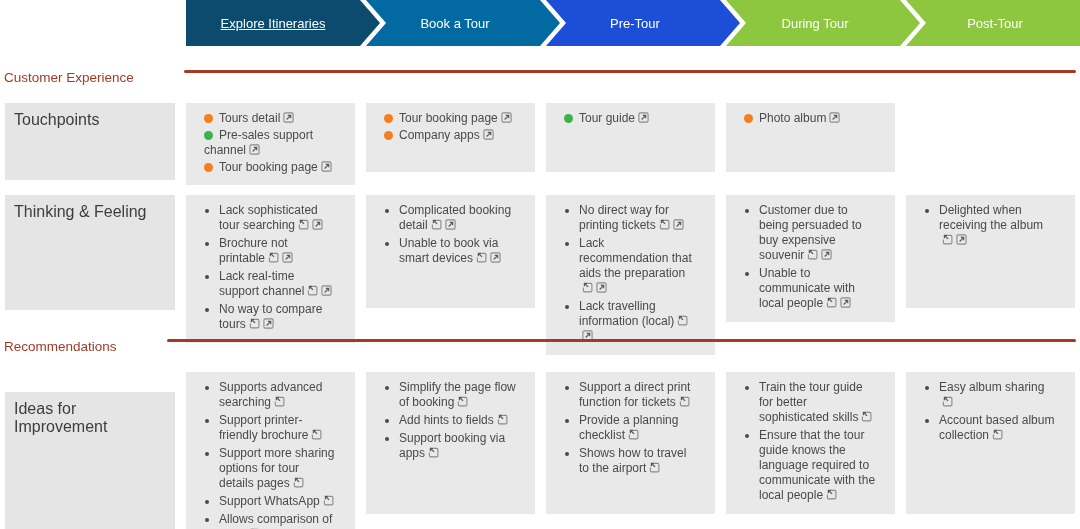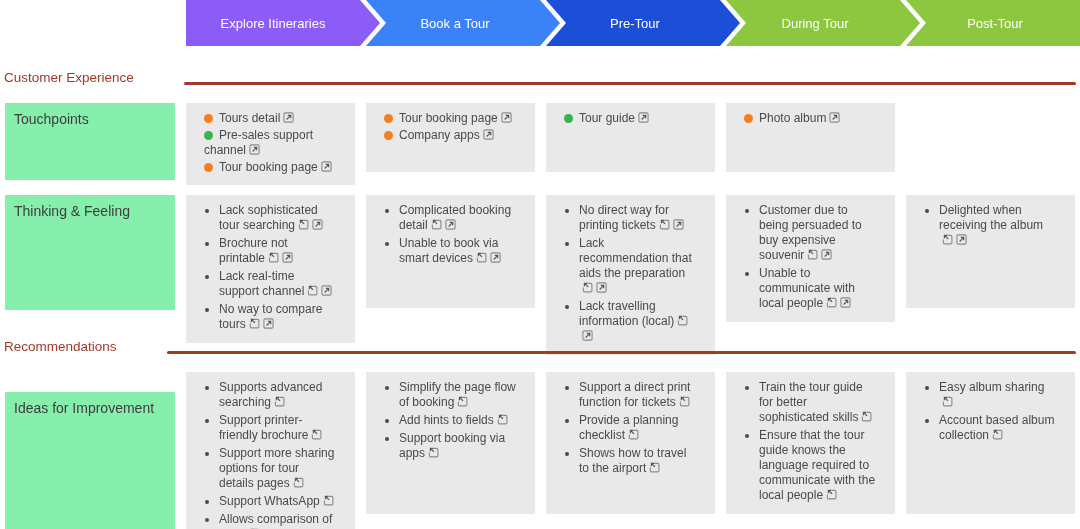--- a/index.html
+++ b/index.html
@@ -10,28 +10,28 @@
   .chevron-bar{position:absolute;left:186px;top:0;display:flex;}
   .chev{height:46px;width:194px;margin-right:-14px;background:#8DC63F;color:#fff;
         display:flex;align-items:center;justify-content:center;font-size:13px;
         padding:0;box-sizing:border-box;
         clip-path:polygon(0 0,174px 0,194px 50%,174px 100%,0 100%,20px 50%);}
   .chev.first{clip-path:polygon(0 0,174px 0,194px 50%,174px 100%,0 100%);}
   .chev span{display:block;transform:translateX(-8px);}
   .chev.first span{transform:translateX(-10px);}
 
   
-  .section-head{position:absolute;left:4px;right:4px;display:flex;align-items:flex-end;gap:39px;}
+  .section-head{position:absolute;left:4px;right:4px;display:flex;align-items:flex-start;gap:39px;}
   .section-title{color:#A33A28;font-size:13.5px;white-space:nowrap;}
   .section-line{flex:1;height:3px;background:#A33A28;margin-left:11px;border-radius:2px;}
 
   
   .row{position:absolute;left:5px;display:grid;grid-template-columns:170px repeat(5,169px);
        column-gap:11px;align-items:start;}
-  .row-label{background:#86efac;color:#3d3d3d;font-size:14px;padding:8px 9px;box-sizing:border-box;}
+  .row-label{background:#e5e5e5;color:#3d3d3d;font-size:16px;padding:8px 9px;box-sizing:border-box;}
   .cell{background:#E9E9E9;color:#4a4a4a;font-size:12px;line-height:15px;
         padding:8px 18px;box-sizing:border-box;}
 
   .row-touch .row-label{min-height:77px;}
   .row-touch .cell{min-height:69px;}
   .row-think .row-label{min-height:115px;}
   .row-think .cell{min-height:113px;}
   .row-ideas .row-label{min-height:148px;margin-top:20px;}
   .row-ideas .cell{min-height:142px;}
 
@@ -44,24 +44,24 @@
   .cell li{margin-bottom:3px;}
 
   .mini-icon{vertical-align:-1px;margin-left:3px;}
 </style>
 </head>
 <body>
 
 <div class="canvas">
 
   <div class="chevron-bar">
-      <div class="chev first" style="background: #8b5cf6;">
+      <div class="chev first" style="background: #0c4a6e; text-decoration: underline;">
         <span>Explore Itineraries</span>
       </div>
-      <div class="chev" style="background: #3b82f6;">
+      <div class="chev" style="background: #0369a1;">
         <span>Book a Tour</span>
       </div>
       <div class="chev" style="background: #1d4ed8;">
         <span>Pre-Tour</span>
       </div>
       <div class="chev" style="background: rgb(141, 198, 63);">
         <span>During Tour</span>
       </div>
       <div class="chev" style="background: rgb(141, 198, 63);">
         <span>Post-Tour</span>

